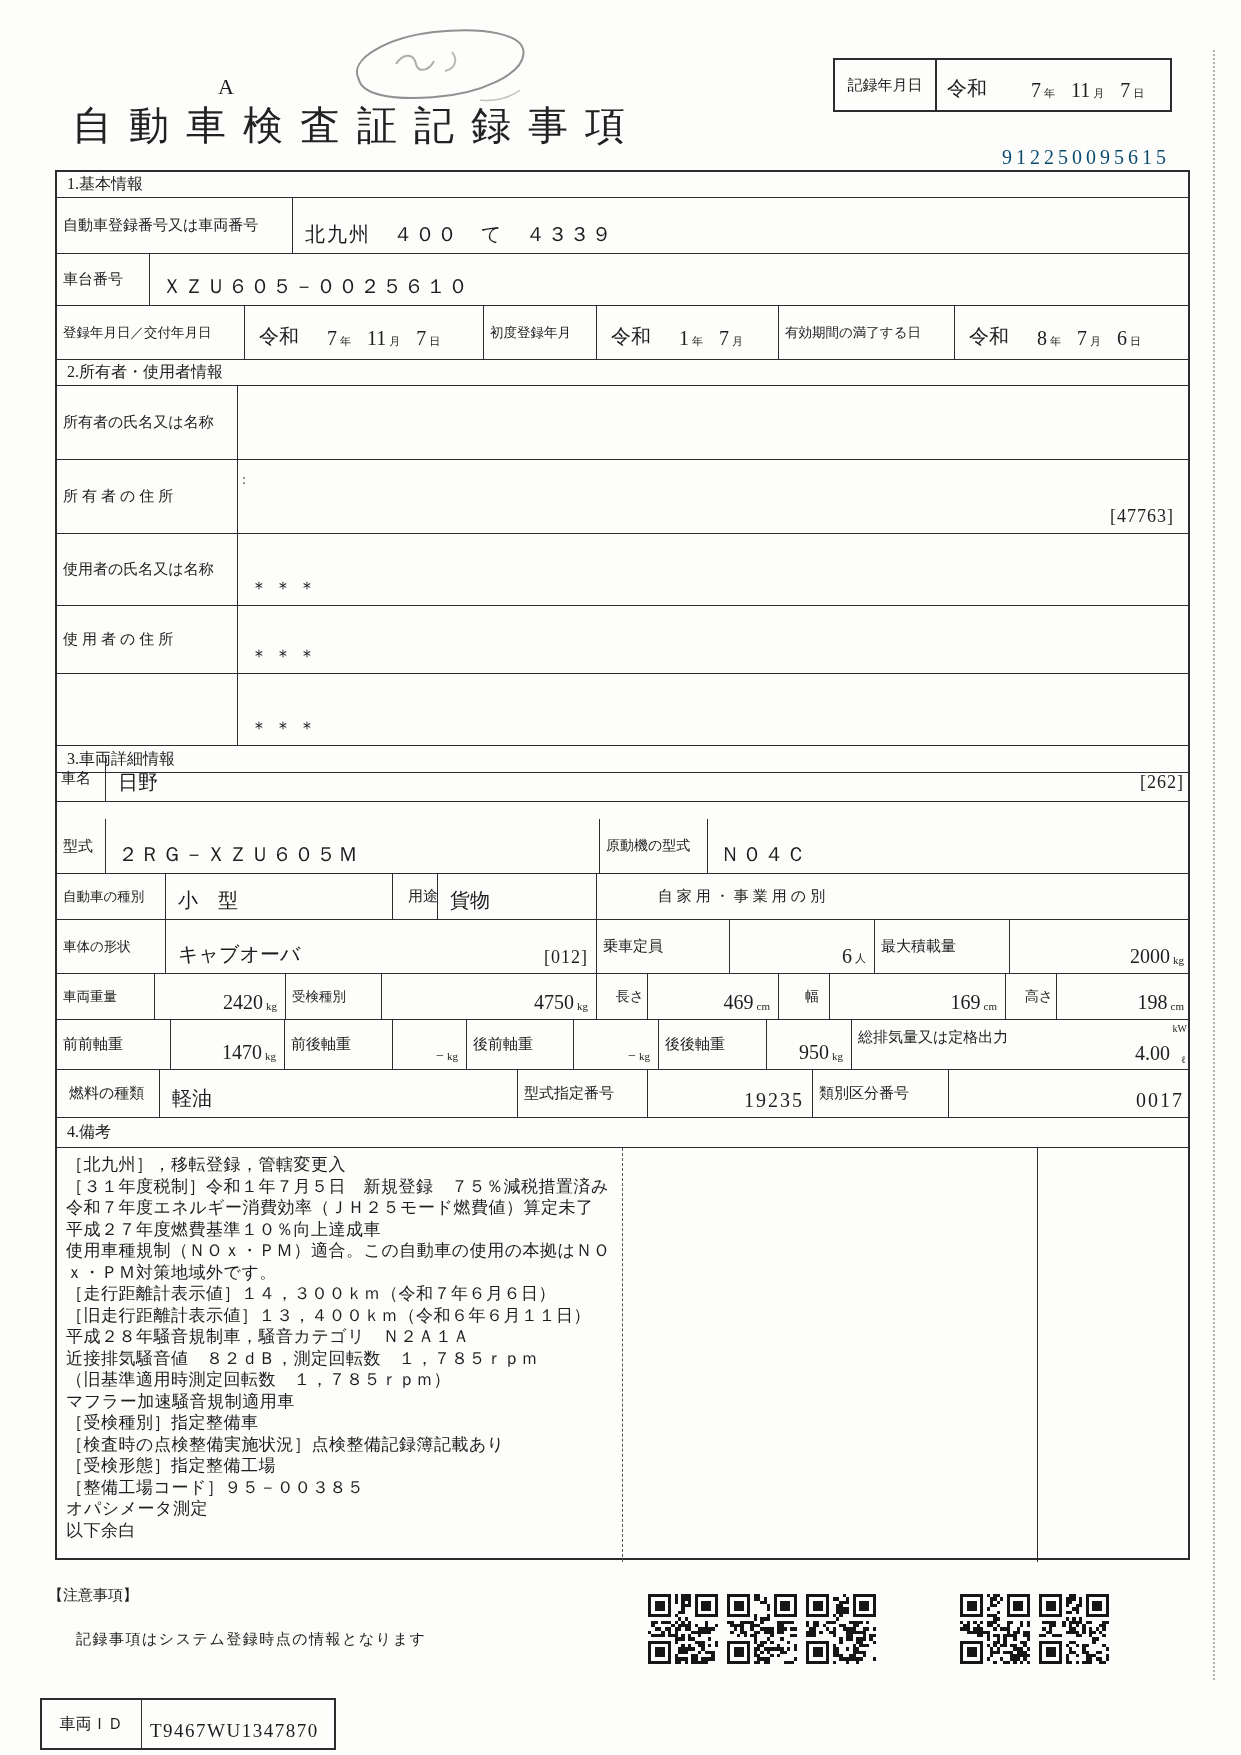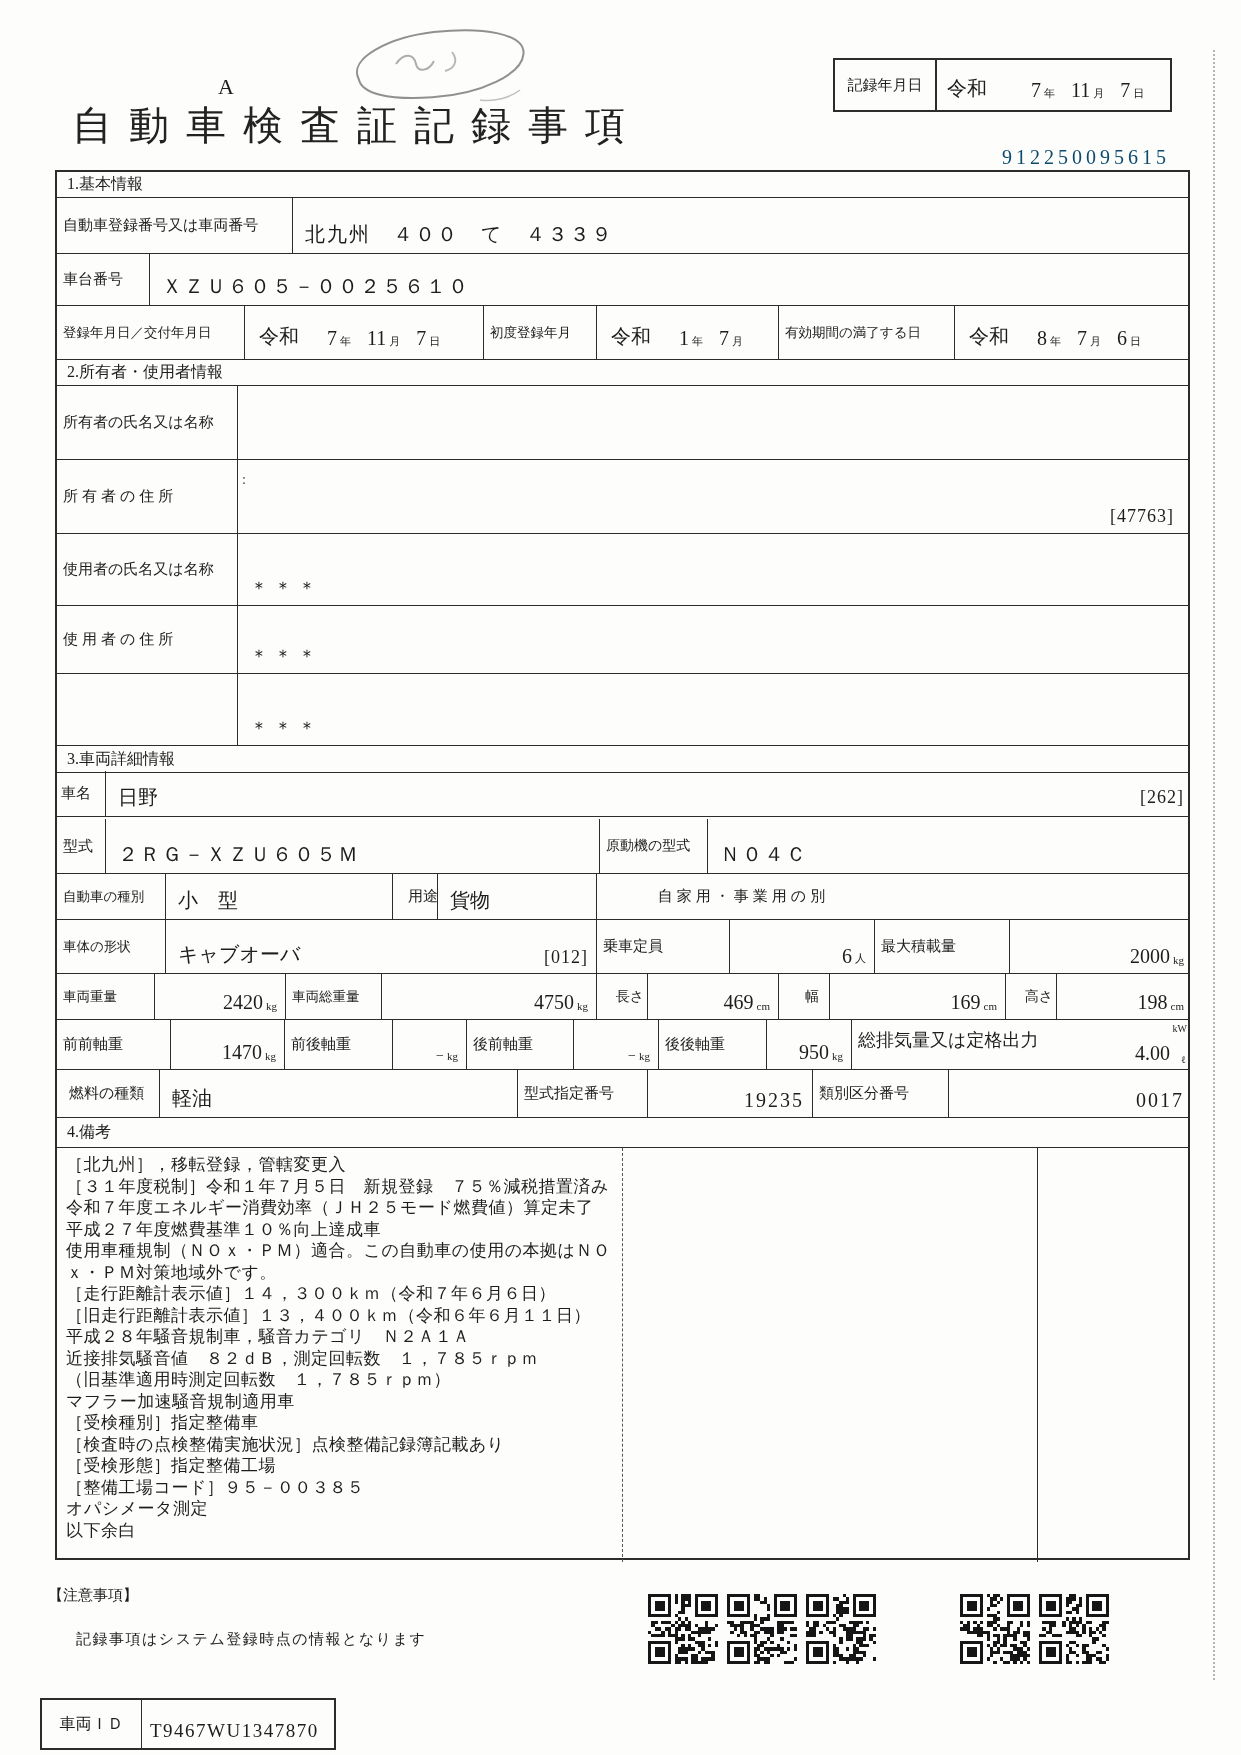--- a/index.html
+++ b/index.html
@@ -32,21 +32,21 @@
   .date .era{margin-right:28px;}
   .date .grp{margin-left:16px;}
   .num{display:inline;}
   .stars{font-size:18px;letter-spacing:6px;}
   .code{font-size:18px;letter-spacing:1px;}
   .colon{position:absolute;left:4px;top:12px;font-size:14px;color:#444;}
   .remtext{position:absolute;left:9px;top:6px;font-size:17px;line-height:21.5px;letter-spacing:0.5px;white-space:pre-line;}
   .divider-dash{position:absolute;top:0;bottom:0;border-left:1.5px dashed #555;}
   .divider-solid{position:absolute;top:0;bottom:0;border-left:1.5px solid #2c2c2c;}
   
-  .disp-lab{position:absolute;left:6px;top:8px;font-size:18px;}
+  .disp-lab{position:absolute;left:6px;top:8px;font-size:15px;}
   .disp-kw{position:absolute;right:5px;top:3px;font-size:10px;}
   .disp-val{position:absolute;right:22px;bottom:4px;font-size:20px;}
   .disp-l{position:absolute;right:6px;bottom:4px;font-size:10px;}
   
   .notice-h{left:48px;top:1586px;font-size:15px;}
   .notice-t{left:76px;top:1630px;font-size:15px;letter-spacing:1.5px;}
   .qrgroup{top:1594px;display:flex;gap:9px;}
   .qr{width:70px;height:70px;}
   .vidbox{left:40px;top:1698px;width:296px;height:52px;border:2px solid #2c2c2c;box-sizing:border-box;display:flex;}
   .vidbox .lcell{width:100px;border-right:1.5px solid #2c2c2c;display:flex;align-items:center;justify-content:center;font-size:16px;box-sizing:border-box;}
@@ -141,21 +141,21 @@
       <div class="c first lab sp" style="left:0;width:180px;">使用者の住所</div>
       <div class="c val stars" style="left:180px;width:955px;">＊＊＊</div>
     </div>
 
     <div class="row" style="top:502px;height:72px;">
       <div class="c val stars" style="left:180px;width:955px;">＊＊＊</div>
     </div>
 
     <div class="row sh" style="top:574px;height:27px;">3.車両詳細情報</div>
 
-    <div class="row" style="top:599px;height:46px;">
+    <div class="row" style="top:584px;height:46px;">
       <div class="c first lab" style="left:0;width:48px;padding-left:4px;">車名</div>
       <div class="c" style="left:48px;width:1087px;">
         <span style="position:absolute;left:12px;bottom:5px;font-size:20px;">日野</span>
         <span class="code" style="position:absolute;right:8px;bottom:8px;">[262]</span>
       </div>
     </div>
 
     <div class="row" style="top:647px;height:55px;">
       <div class="c first lab" style="left:0;width:48px;">型式</div>
       <div class="c val ls" style="left:48px;width:494px;">２ＲＧ－ＸＺＵ６０５Ｍ</div>
@@ -188,21 +188,21 @@
           <span class="u">kg</span>
       </div>
     </div>
 
     <div class="row" style="top:802px;height:46px;">
       <div class="c first lab small" style="left:0;width:97px;">車両重量</div>
       <div class="c val rt" style="left:97px;width:131px;">
         <span>2420</span>
           <span class="u">kg</span>
       </div>
-      <div class="c lab small" style="left:228px;width:96px;">車両総重量</div>
+      <div class="c lab small" style="left:228px;width:96px;">受検種別</div>
       <div class="c val rt" style="left:324px;width:215px;padding-left:20px;">
         <span>4750</span>
           <span class="u">kg</span>
       </div>
       <div class="c lab center" style="left:539px;width:51px;font-size:14px;">長さ</div>
       <div class="c val rt" style="left:590px;width:131px;">
         <span>469</span>
           <span class="u">cm</span>
       </div>
       <div class="c lab center" style="left:721px;width:51px;font-size:14px;">幅</div>

